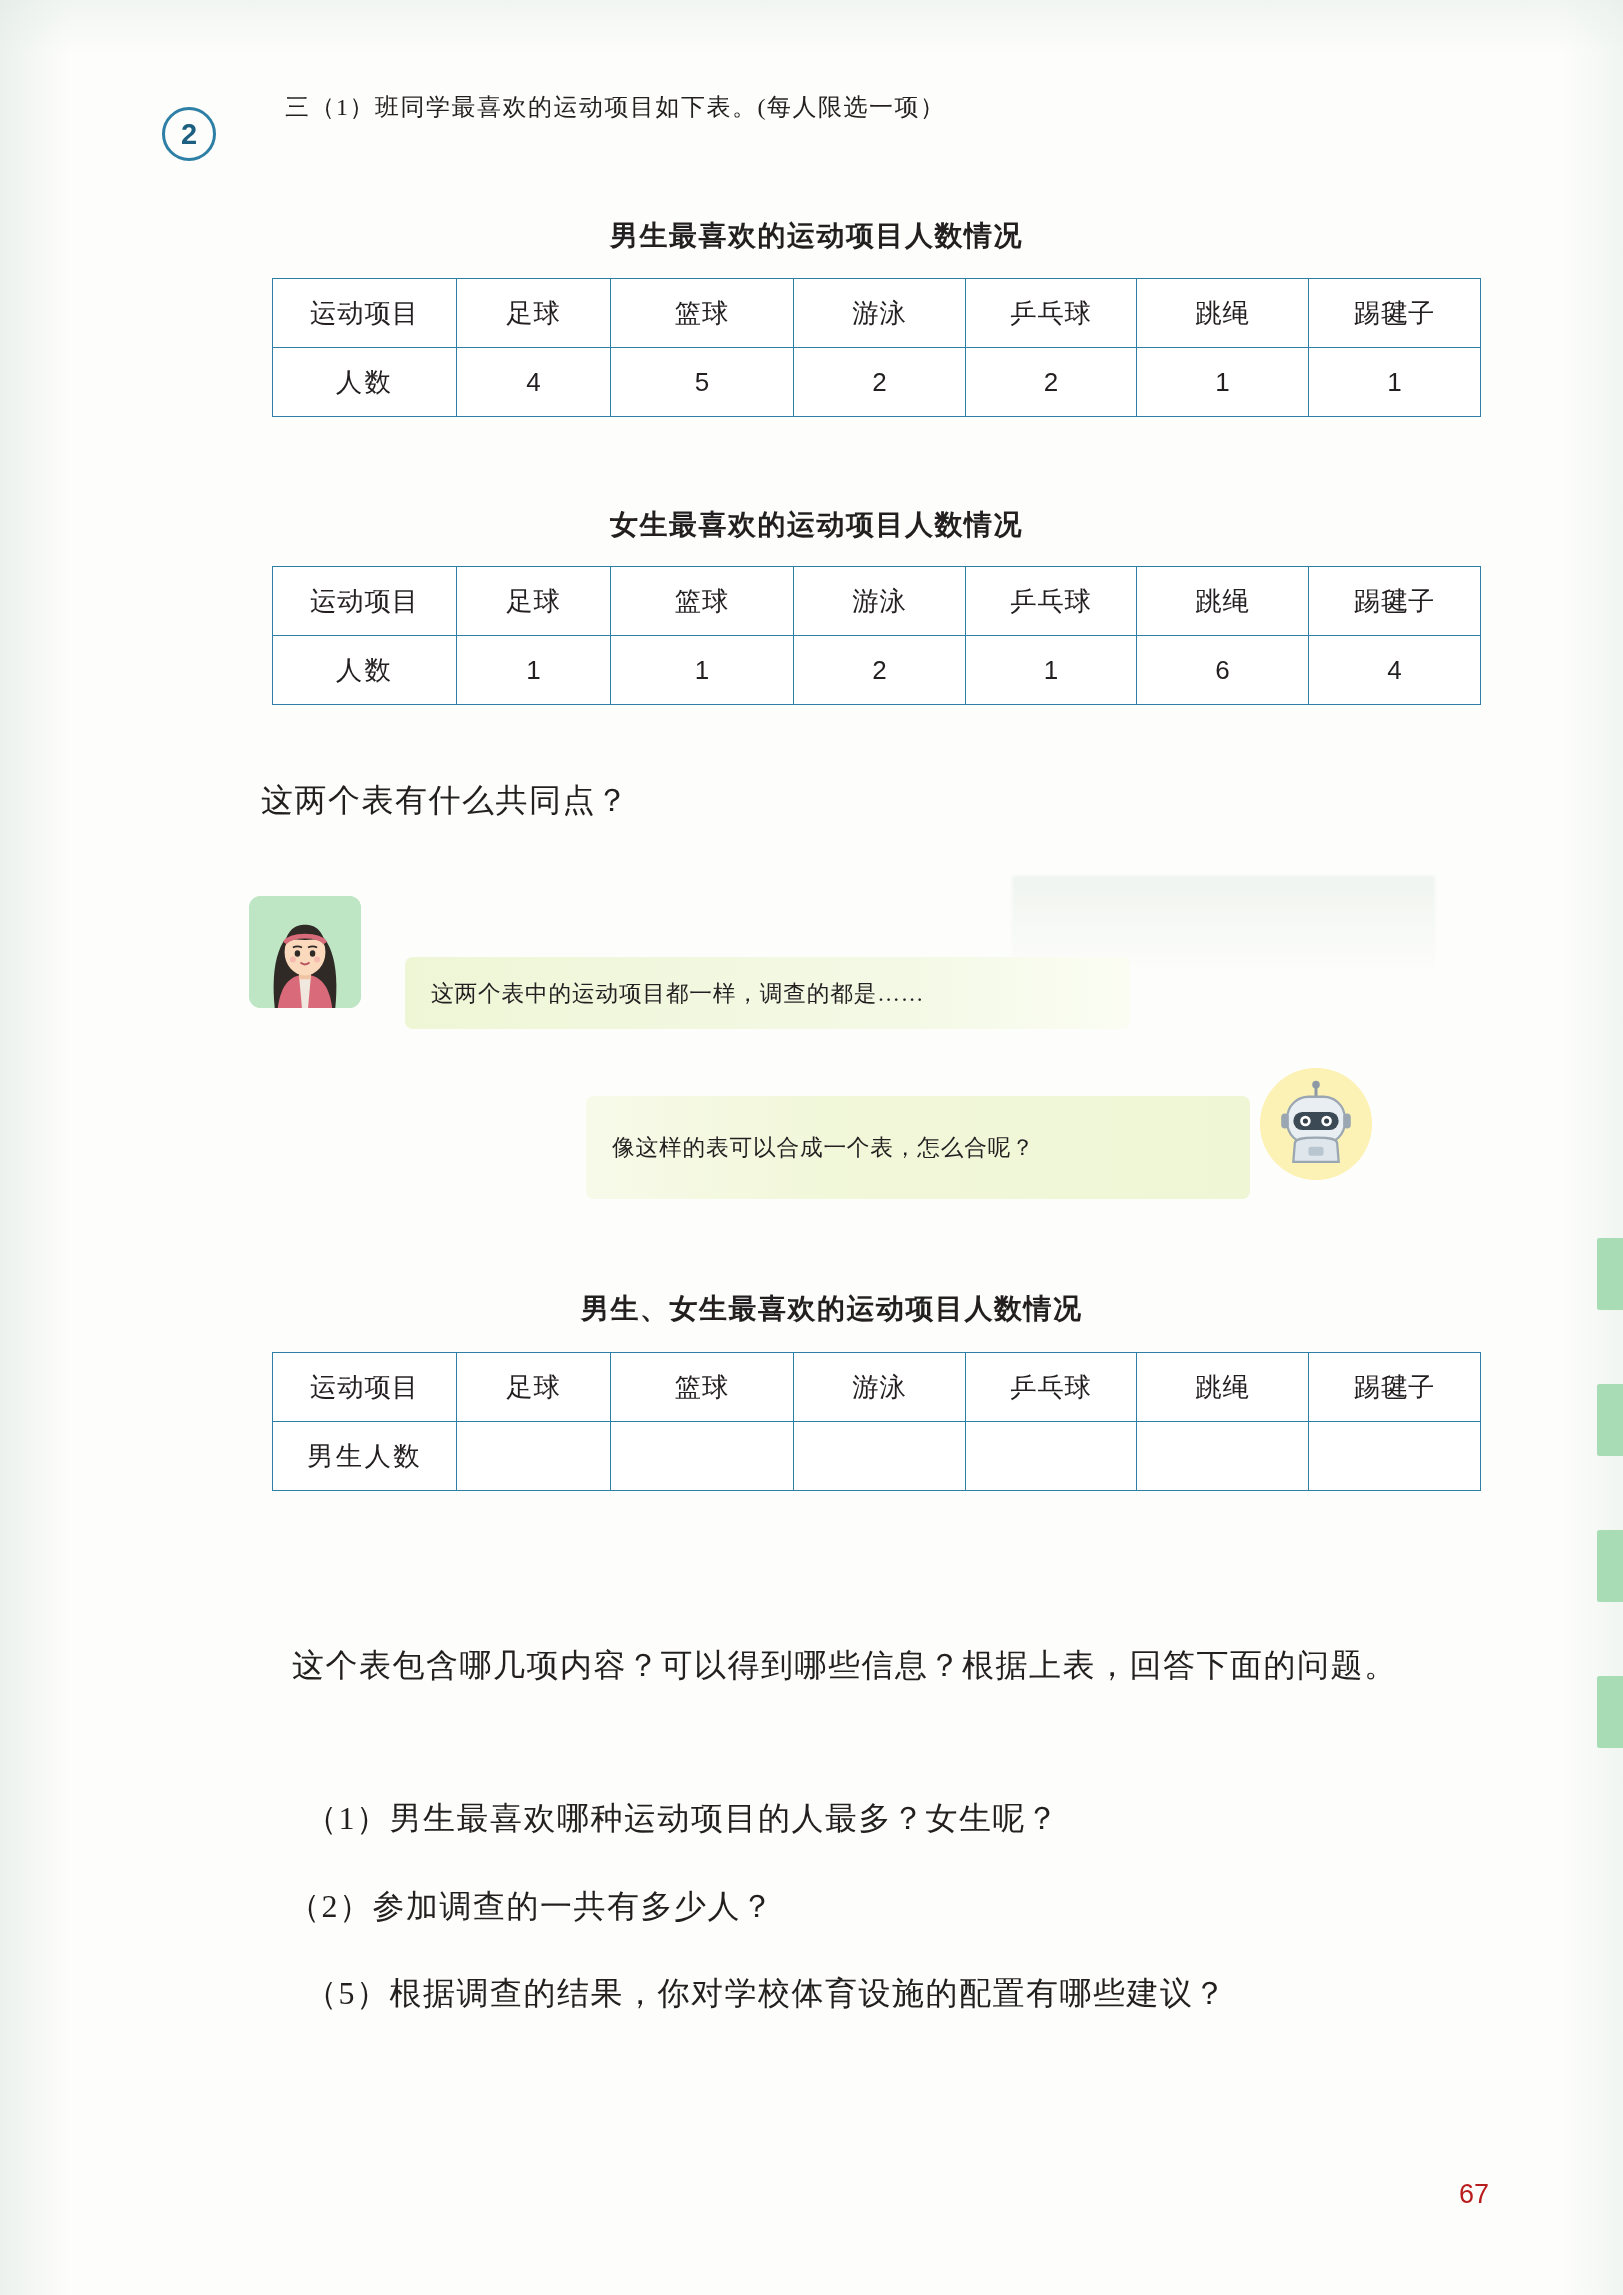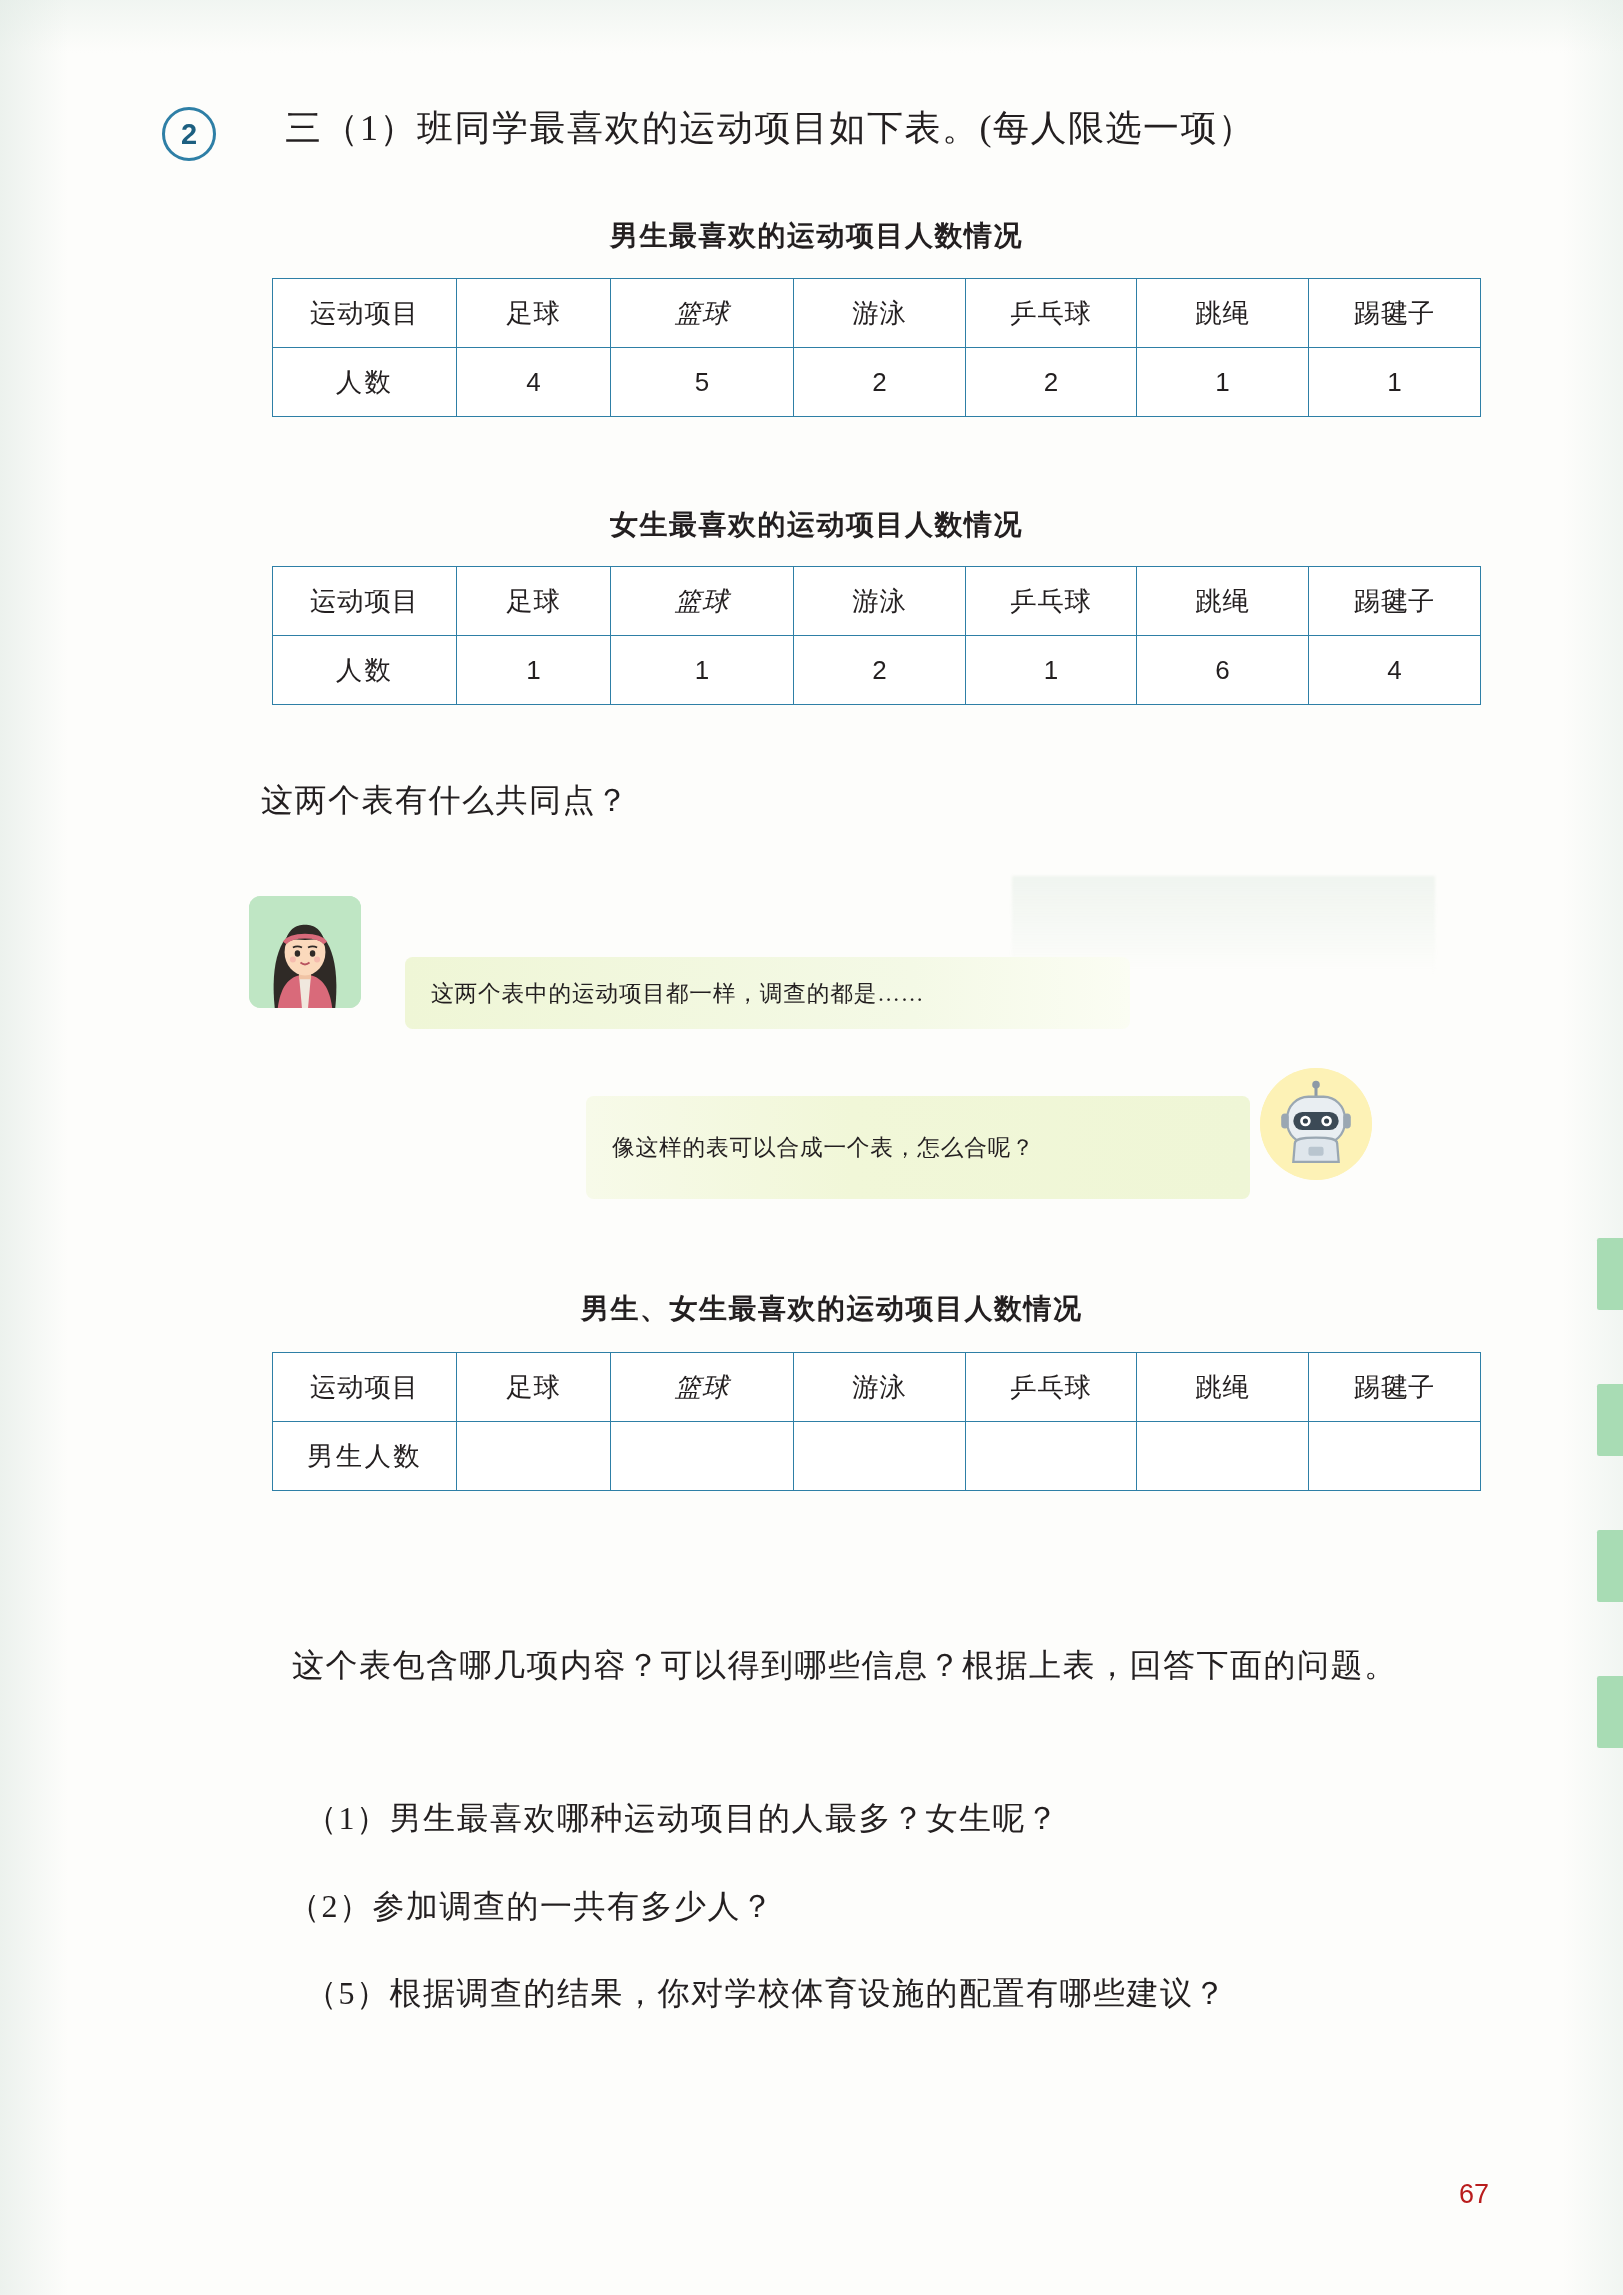--- a/index.html
+++ b/index.html
@@ -64,22 +64,22 @@
     justify-content: center;
     font-family: "Liberation Sans", sans-serif;
     font-weight: bold;
     font-size: 29px;
     color: #1c5f80;
   }
 
   .lead {
     position: absolute;
     left: 285px;
-    top: 104px;
-    font-size: 36px;
+    top: 91px;
+    font-size: 24px;
     letter-spacing: 1.5px;
     color: #231f20;
   }
 
   
   .caption {
     position: absolute;
     font-size: 28px;
     font-weight: bold;
     letter-spacing: 1.5px;
@@ -117,21 +117,21 @@
     font-size: 26px;
   }
 
   #table-boys  { left: 272px; top: 278px; }
   #table-girls { left: 272px; top: 566px; }
   #table-both  { left: 272px; top: 1352px; }
 
   
   .c0 { width: 175px; }
   .c1 { width: 145px; }
-  .c2 { width: 174px; font-style: italic; }
+  .c2 { width: 174px; }
   .c3 { width: 163px; }
   .c4 { width: 162px; }
   .c5 { width: 163px; }
   .c6 { width: 163px; }
 
   
   .qline {
     position: absolute;
     font-size: 32px;
     letter-spacing: 1.5px;

